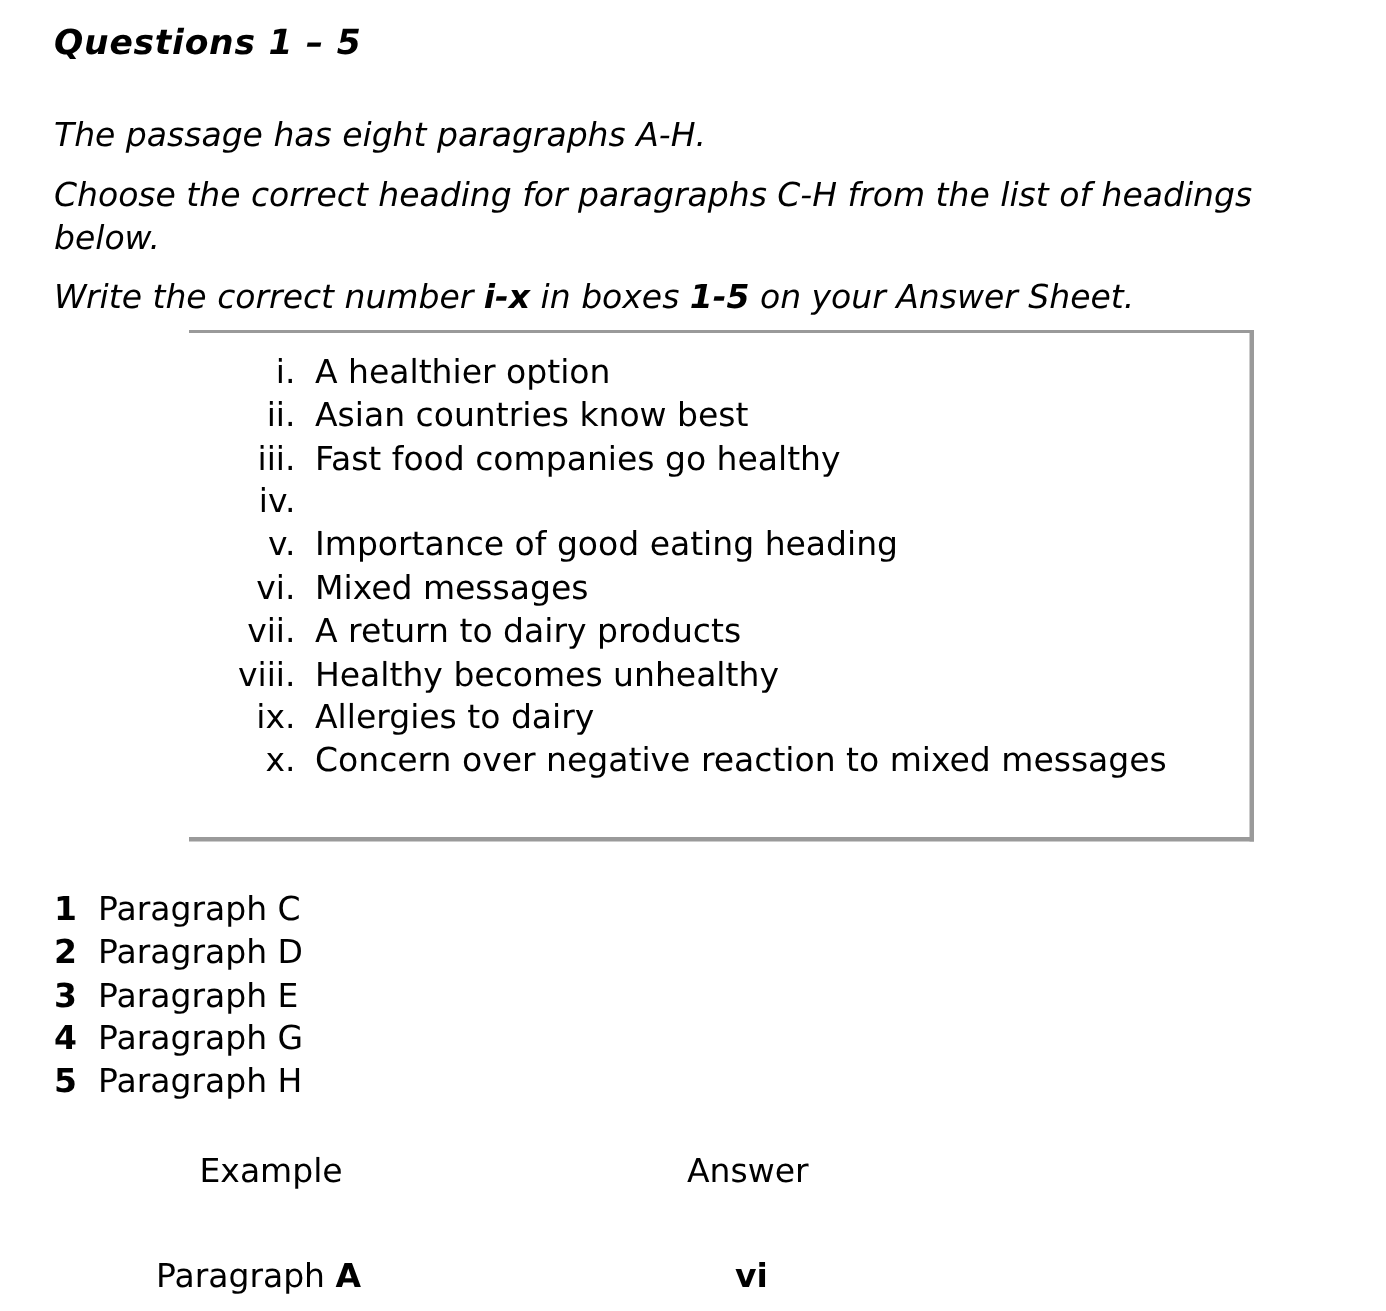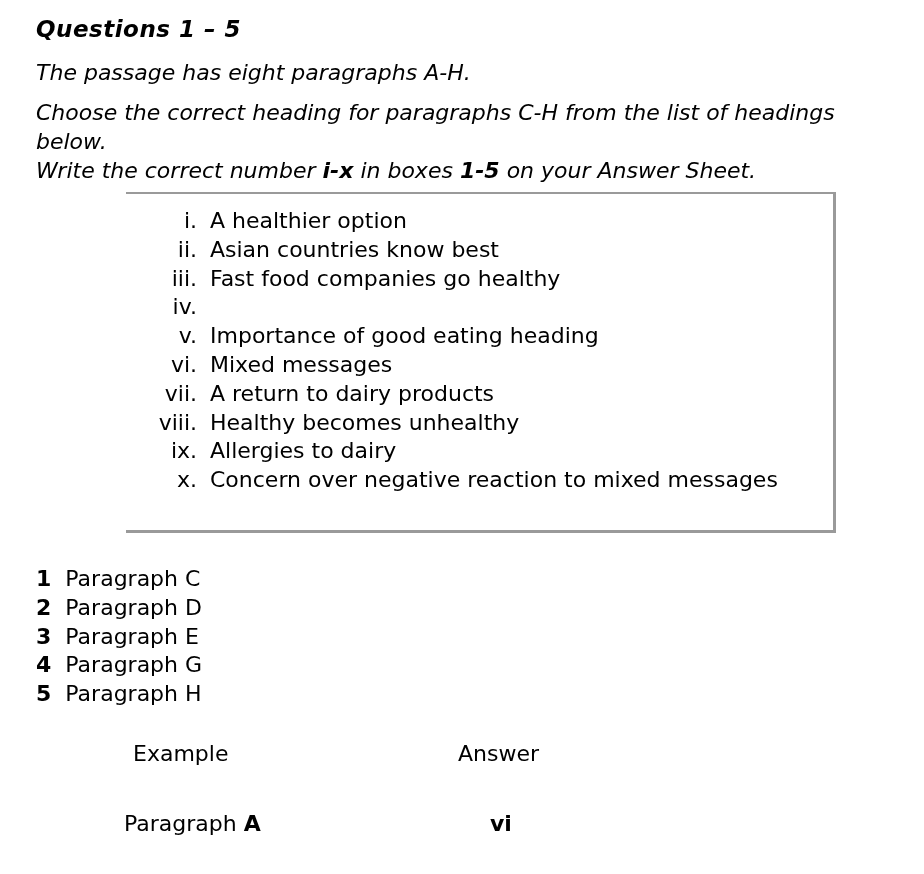--- a/index.html
+++ b/index.html
@@ -28,23 +28,23 @@
     font-style: italic;
     font-weight: bold;
     letter-spacing: 0.5px;
   }
   .instr {
     margin: 0;
     font-style: italic;
     line-height: 29px;
     white-space: pre-line;
   }
-  .instr-1 { margin-top: 14px; }
+  .instr-1 { margin-top: 32px; }
   .instr-2 { margin-top: 11px; }
-  .instr-3 { }
+  .instr-3 { margin-top: 10px; }
   .seg-b { font-weight: bold; }
 
   .headings-box {
     box-sizing: border-box;
     margin: 7px 0 0 90px;
     width: 710px;
     border-top: 2px solid #9a9a9a;
     border-right: 3px solid #9a9a9a;
     border-bottom: 3px solid #9a9a9a;
     border-left: none;
@@ -69,21 +69,21 @@
   .q-num { font-weight: bold; }
   .q-label { margin-left: 0.32em; }
 
   .example-block {
     position: relative;
     margin-top: 32px;
     height: 120px;
   }
   .ex-header  { position: absolute; left: 97px;  top: 0; }
   .ans-header { position: absolute; left: 422px; top: 0; }
-  .ex-value   { position: absolute; left: 88px;  top: 70px; }
+  .ex-value   { position: absolute; left: 68px;  top: 70px; }
   .ans-value  { position: absolute; left: 454px; top: 70px; font-weight: bold; }
 </style>
 </head>
 <body>
 
 <div class="page">
 
   <h1 class="title">Questions 1 – 5</h1>
 
   <p class="instr instr-1"><span>The passage has eight paragraphs A-H.</span></p>

